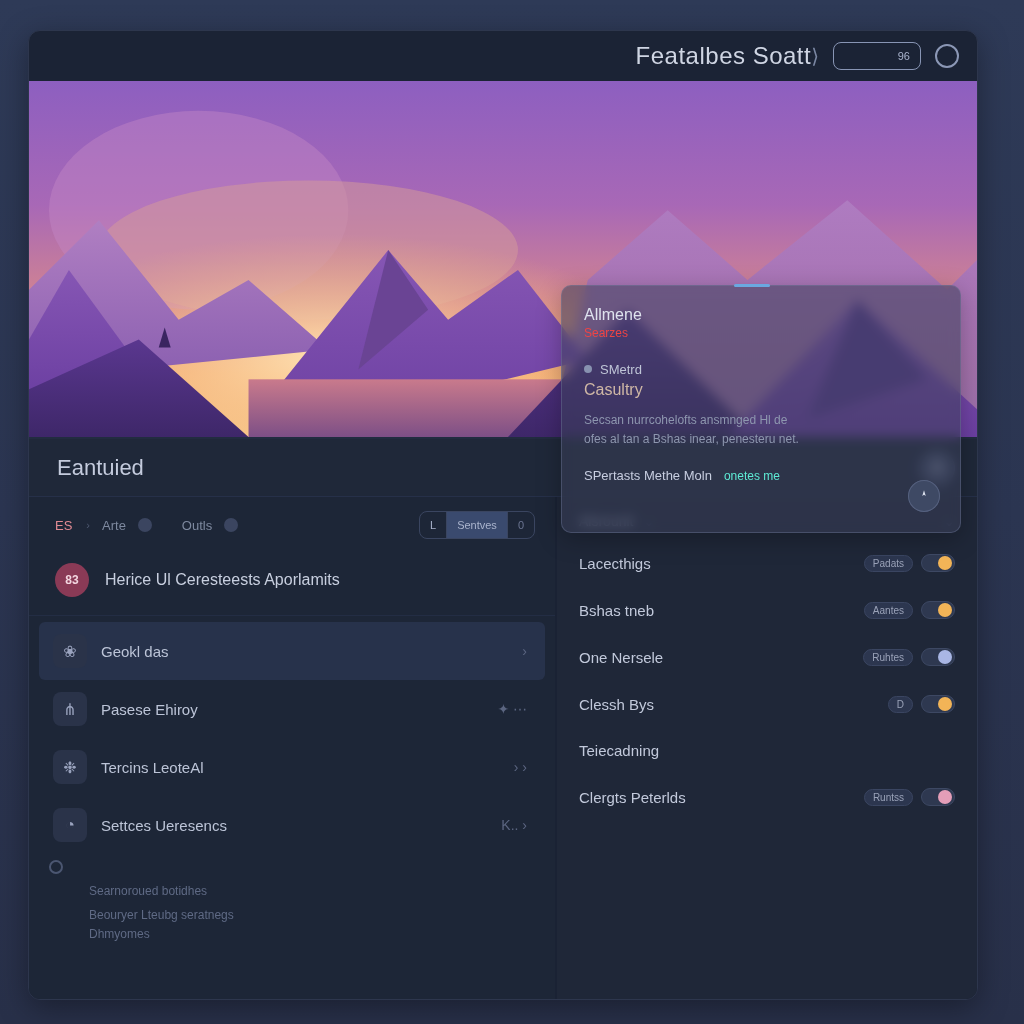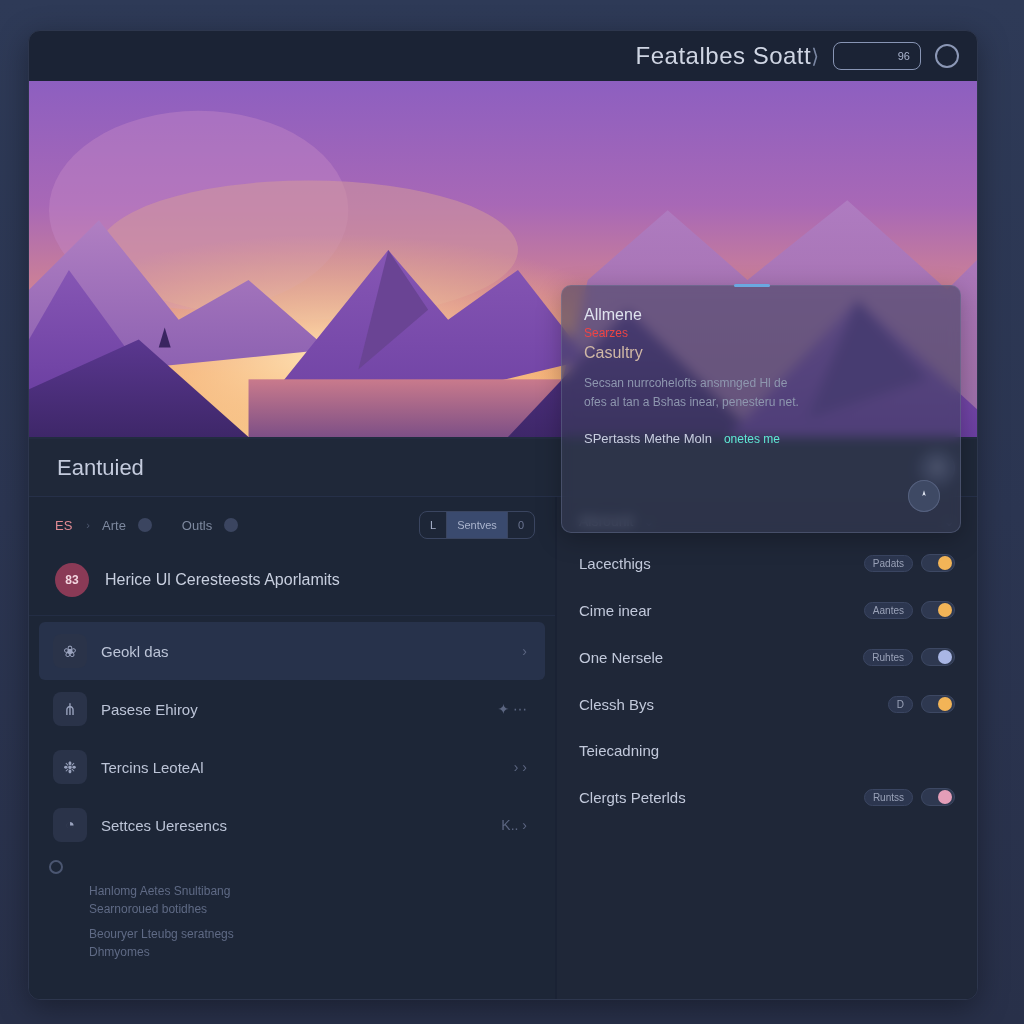--- a/index.html
+++ b/index.html
@@ -260,20 +260,21 @@
       <path d="M700 358 L830 220 L950 330 L950 358 Z" fill="url(#midmtn)"></path>
       <path d="M830 220 L900 300 L780 340 Z" fill="#5a3a90"></path>
 
       <path d="M130 268 L136 248 L142 268 Z" fill="#3a2560"></path>
     </svg>
   </div>
 
   <div class="overlay-card">
     <div class="oc-title">Allmene</div>
     <div class="oc-sub">Searzes</div>
+    <div class="oc-row1">SMetrd</div>
     <div class="oc-row2">Casultry</div>
     <div class="oc-body">
       <span>Secsan nurrcohelofts ansmnged Hl de</span><br>
       <span>ofes al tan a Bshas inear, penesteru net.</span>
     </div>
     <div class="oc-foot">
       <span class="a">SPertasts Methe Moln</span>
       <span class="b">onetes me</span>
     </div>
     <div class="oc-compass">
@@ -329,21 +330,20 @@
           <span>Tercins LeoteAl</span>
           <span class="arrow">›  ›</span>
         </div>
         <div class="item">
           <div class="icon">◔</div>
           <span>Settces Ueresencs</span>
           <span class="arrow">K..  ›</span>
         </div>
         <div class="subtext-block">
           <span class="sub-circle"></span>
-          <span class="sub-line">Hanlomg Aetes Snultibang</span>
           <span class="sub-line">Searnoroued botidhes</span>
           <span class="sub-line" style="margin-top:6px">Beouryer Lteubg seratnegs</span>
           <span class="sub-line">Dhmyomes</span>
         </div>
       </div>
     </div>
 
     <div class="col-right">
       <div class="r-head">
         <span>Alsrounit</span>
@@ -354,21 +354,21 @@
       <div class="r-item">
         <span>Lacecthigs</span>
         <div class="badge-toggle">
           <span class="mini-badge">Padats</span>
           <div class="toggle amber">
               <div class="knob"></div>
             </div>
         </div>
       </div>
       <div class="r-item">
-        <span>Cime inear</span>
+        <span>Bshas tneb</span>
         <div class="badge-toggle">
           <span class="mini-badge">Aantes</span>
           <div class="toggle amber">
               <div class="knob"></div>
             </div>
         </div>
       </div>
       <div class="r-item">
         <span>One Nersele</span>
         <div class="badge-toggle">

